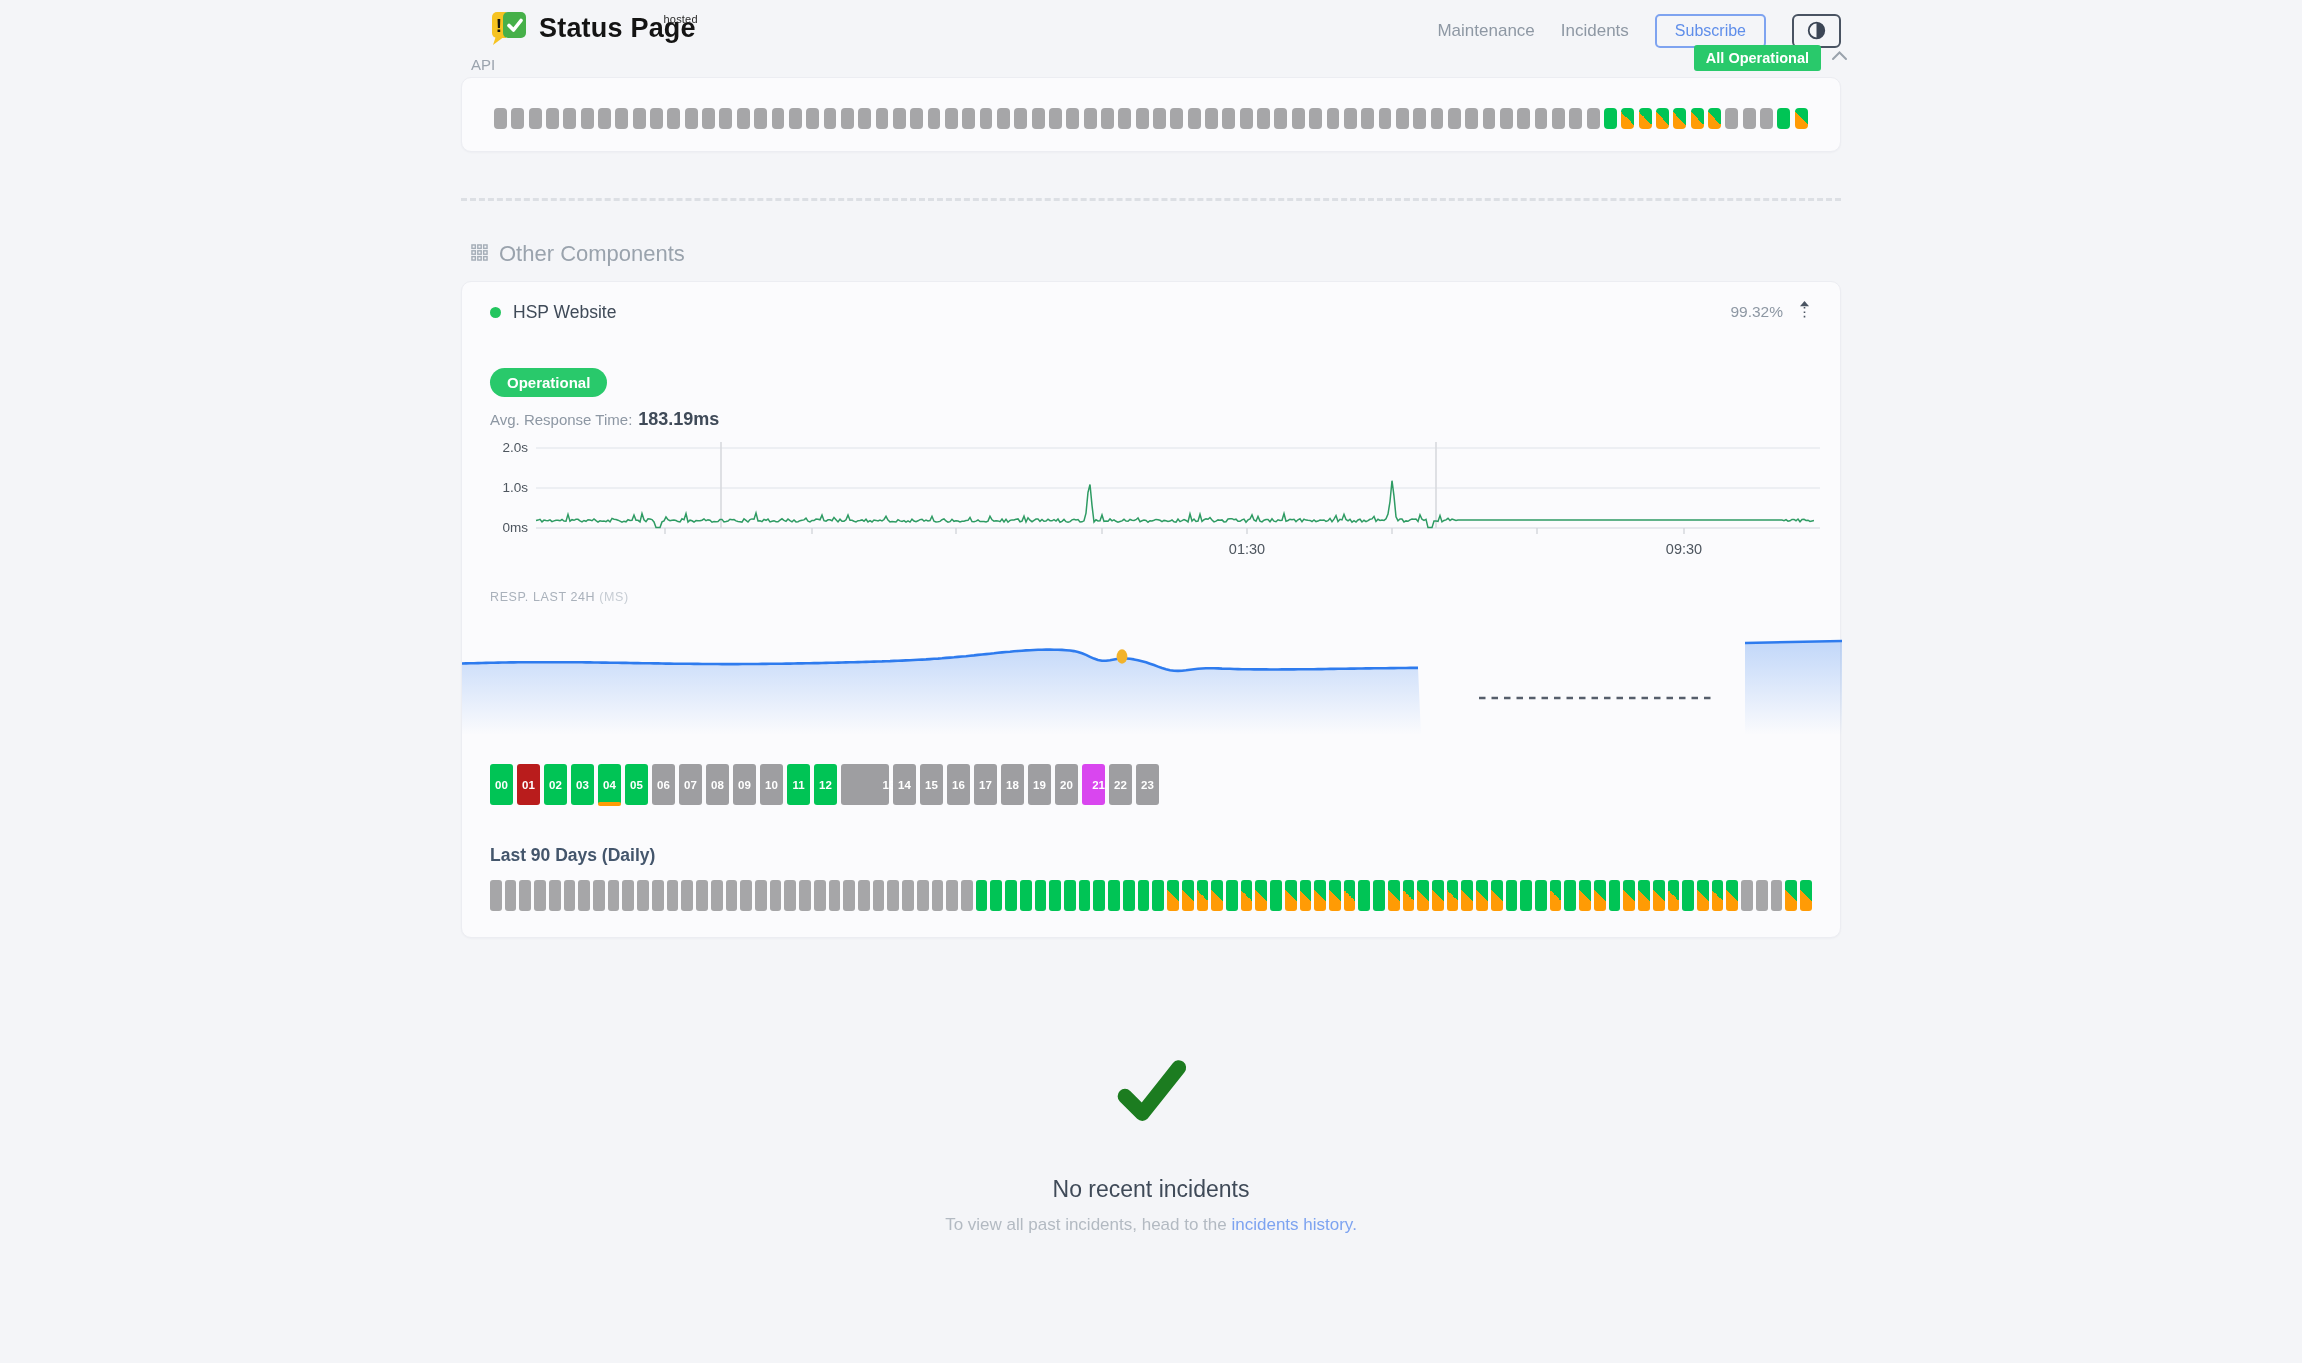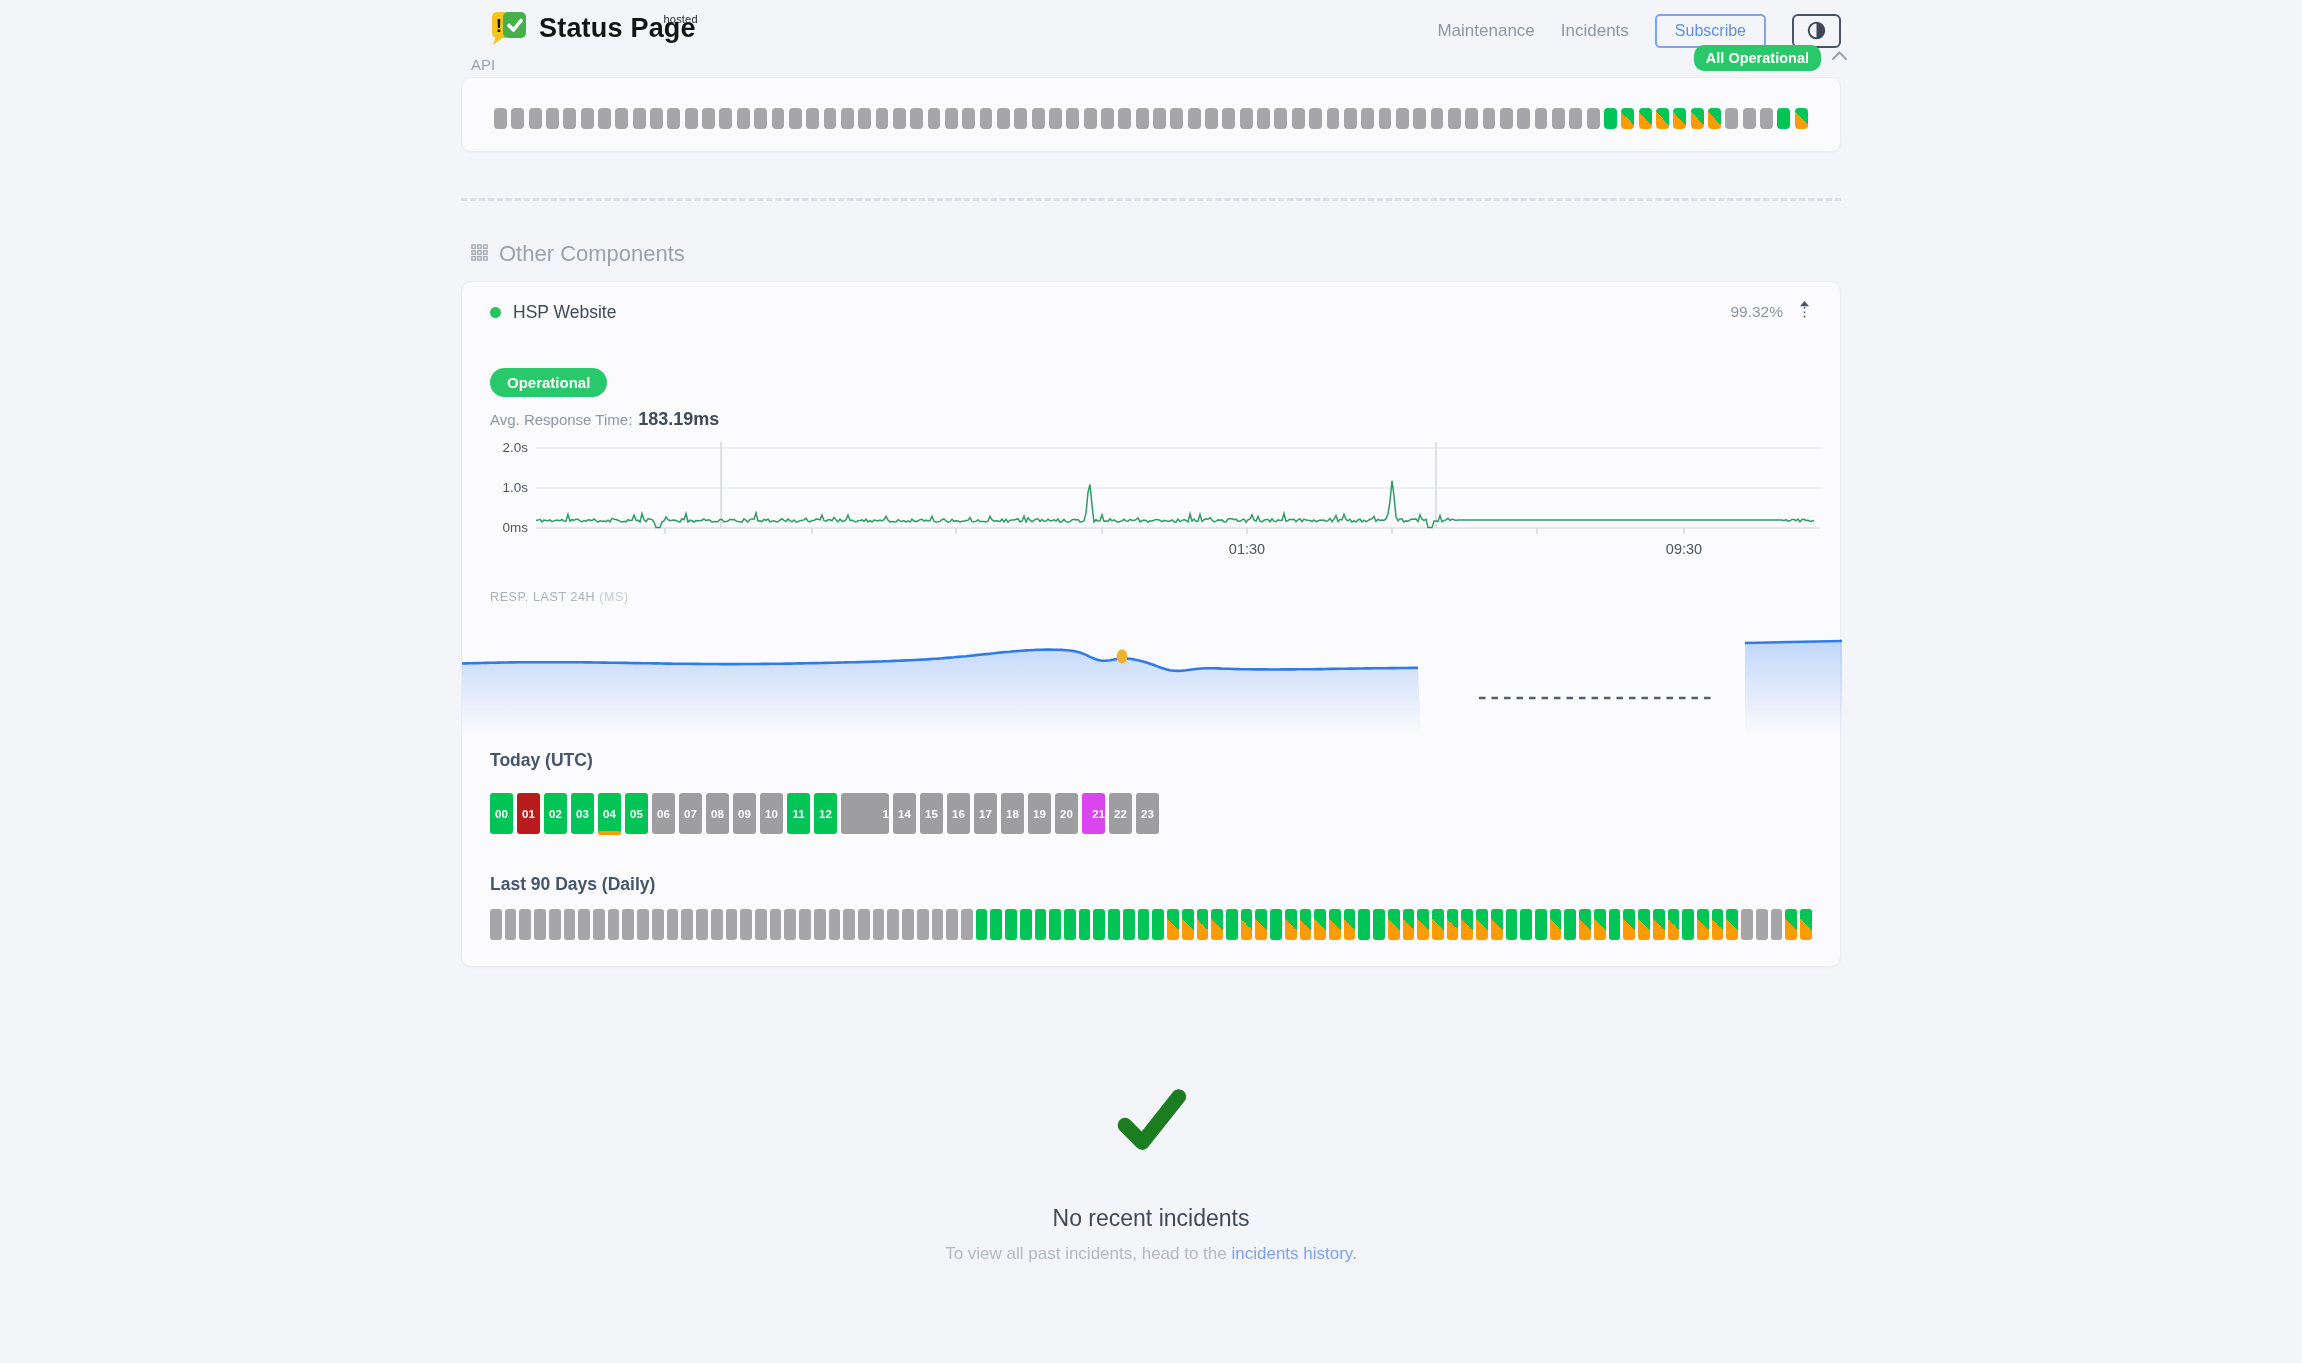--- a/index.html
+++ b/index.html
@@ -14,21 +14,21 @@
   
   .header { display: flex; justify-content: space-between; align-items: center; padding-top: 10px; height: 52px; }
   .brand { display: flex; align-items: flex-start; gap: 10px; margin-left: 28px; cursor: pointer; }
   .brand-text { position: relative; font-size: 27px; font-weight: 700; color: #141414; letter-spacing: .2px; line-height: 38px; }
   .brand-sup { position: absolute; top: -9px; right: -2px; font-size: 11px; font-weight: 400; color: #2b2b2b; }
   .nav { display: flex; align-items: center; gap: 26px; margin-left: 48px; }
   .nav-link { font-size: 17px; color: #8e98a4; cursor: pointer; }
   .btn-subscribe { font-size: 16px; color: #5f8eea; border: 2px solid #7ea3f0; border-radius: 5px; padding: 6px 18px; background: transparent; cursor: pointer; font-family: inherit; }
   .btn-theme { border: 2px solid #495362; border-radius: 6px; padding: 4px 12px 2px; background: transparent; cursor: pointer; }
   .statusbar { position: absolute; top: 45px; right: -8px; display: flex; align-items: center; gap: 9px; z-index: 5; }
-  .badge-all { color: #fff; font-size: 14.5px; font-weight: 700; padding: 5px 12px; border-radius: 10px; cursor: pointer; }
+  .badge-all { color: #fff; font-size: 14.5px; font-weight: 700; padding: 5px 12px; border-radius: 3px; cursor: pointer; }
 
   
   .section-label { font-size: 15px; color: #9aa3ad; margin: 4px 0 4px 10px; }
   .card { background: #fbfbfd; border: 1px solid #ecedf2; border-radius: 10px; box-shadow: 0 1px 2px rgba(30,40,60,.03); }
   .card-api { padding: 16px 32px 22px; }
   .comp-row { display: flex; justify-content: space-between; align-items: center; }
   .comp-left { display: flex; align-items: center; gap: 12px; }
   .dot { width: 11px; height: 11px; border-radius: 50%; }
   .comp-name { font-size: 17.5px; color: #3f4a58; font-weight: 500; }
   .comp-right { display: flex; align-items: center; gap: 14px; }
@@ -276,21 +276,20 @@
           </defs>
           <polygon points="0,53.5 4,53.4 8,53.3 12,53.2 16,53.1 20,53.0 24,52.9 28,52.8 32,52.7 36,52.6 40,52.5 44,52.5 48,52.4 52,52.4 56,52.3 60,52.3 64,52.2 68,52.2 72,52.2 76,52.2 80,52.2 84,52.2 88,52.2 92,52.2 96,52.2 100,52.2 104,52.2 108,52.2 112,52.3 116,52.3 120,52.3 124,52.4 128,52.4 132,52.5 136,52.5 140,52.6 144,52.6 148,52.7 152,52.7 156,52.8 160,52.9 164,52.9 168,53.0 172,53.1 176,53.1 180,53.2 184,53.2 188,53.3 192,53.4 196,53.4 200,53.5 204,53.6 208,53.6 212,53.7 216,53.7 220,53.8 224,53.8 228,53.8 232,53.9 236,53.9 240,54.0 244,54.0 248,54.0 252,54.0 256,54.0 260,54.1 264,54.1 268,54.1 272,54.1 276,54.1 280,54.0 284,54.0 288,54.0 292,54.0 296,54.0 300,53.9 304,53.9 308,53.8 312,53.8 316,53.8 320,53.7 324,53.6 328,53.6 332,53.5 336,53.4 340,53.4 344,53.3 348,53.2 352,53.1 356,53.1 360,53.0 364,52.9 368,52.8 372,52.7 376,52.6 380,52.5 384,52.4 388,52.3 392,52.2 396,52.1 400,52.0 404,51.9 408,51.8 412,51.6 416,51.5 420,51.4 424,51.2 428,51.1 432,50.9 436,50.8 440,50.6 444,50.4 448,50.2 452,50.0 456,49.8 460,49.6 464,49.4 468,49.1 472,48.8 476,48.6 480,48.3 484,47.9 488,47.6 492,47.3 496,46.9 500,46.5 504,46.2 508,45.8 512,45.4 516,44.9 520,44.5 524,44.1 528,43.7 532,43.3 536,42.8 540,42.4 544,42.0 548,41.7 552,41.3 556,41.0 560,40.7 564,40.4 568,40.2 572,40.0 576,39.8 580,39.7 584,39.6 588,39.6 592,39.7 596,39.7 600,39.9 604,40.2 608,40.5 612,41.1 616,42.0 620,43.3 624,44.9 628,46.8 632,48.6 636,50.0 640,50.8 644,50.8 648,50.3 652,49.5 656,48.8 660,48.5 664,48.5 668,48.8 672,49.4 676,50.2 680,51.2 684,52.3 688,53.7 692,55.1 696,56.6 700,58.0 704,59.2 708,60.2 712,60.7 716,60.9 720,60.7 724,60.3 728,59.7 732,59.2 736,58.8 740,58.5 744,58.3 748,58.3 752,58.3 756,58.4 760,58.6 764,58.7 768,58.8 772,59.0 776,59.1 780,59.2 784,59.2 788,59.3 792,59.4 796,59.4 800,59.4 804,59.4 808,59.5 812,59.5 816,59.5 820,59.4 824,59.4 828,59.4 832,59.4 836,59.3 840,59.3 844,59.3 848,59.2 852,59.2 856,59.1 860,59.1 864,59.0 868,58.9 872,58.9 876,58.8 880,58.8 884,58.7 888,58.6 892,58.6 896,58.5 900,58.5 904,58.4 908,58.4 912,58.3 916,58.2 920,58.2 924,58.2 928,58.1 932,58.1 936,58.0 940,58.0 944,58.0 948,57.9 952,57.9 956,57.9 959,125 0,125" fill="url(#bfade)"></polygon>
           <polyline points="0,53.5 4,53.4 8,53.3 12,53.2 16,53.1 20,53.0 24,52.9 28,52.8 32,52.7 36,52.6 40,52.5 44,52.5 48,52.4 52,52.4 56,52.3 60,52.3 64,52.2 68,52.2 72,52.2 76,52.2 80,52.2 84,52.2 88,52.2 92,52.2 96,52.2 100,52.2 104,52.2 108,52.2 112,52.3 116,52.3 120,52.3 124,52.4 128,52.4 132,52.5 136,52.5 140,52.6 144,52.6 148,52.7 152,52.7 156,52.8 160,52.9 164,52.9 168,53.0 172,53.1 176,53.1 180,53.2 184,53.2 188,53.3 192,53.4 196,53.4 200,53.5 204,53.6 208,53.6 212,53.7 216,53.7 220,53.8 224,53.8 228,53.8 232,53.9 236,53.9 240,54.0 244,54.0 248,54.0 252,54.0 256,54.0 260,54.1 264,54.1 268,54.1 272,54.1 276,54.1 280,54.0 284,54.0 288,54.0 292,54.0 296,54.0 300,53.9 304,53.9 308,53.8 312,53.8 316,53.8 320,53.7 324,53.6 328,53.6 332,53.5 336,53.4 340,53.4 344,53.3 348,53.2 352,53.1 356,53.1 360,53.0 364,52.9 368,52.8 372,52.7 376,52.6 380,52.5 384,52.4 388,52.3 392,52.2 396,52.1 400,52.0 404,51.9 408,51.8 412,51.6 416,51.5 420,51.4 424,51.2 428,51.1 432,50.9 436,50.8 440,50.6 444,50.4 448,50.2 452,50.0 456,49.8 460,49.6 464,49.4 468,49.1 472,48.8 476,48.6 480,48.3 484,47.9 488,47.6 492,47.3 496,46.9 500,46.5 504,46.2 508,45.8 512,45.4 516,44.9 520,44.5 524,44.1 528,43.7 532,43.3 536,42.8 540,42.4 544,42.0 548,41.7 552,41.3 556,41.0 560,40.7 564,40.4 568,40.2 572,40.0 576,39.8 580,39.7 584,39.6 588,39.6 592,39.7 596,39.7 600,39.9 604,40.2 608,40.5 612,41.1 616,42.0 620,43.3 624,44.9 628,46.8 632,48.6 636,50.0 640,50.8 644,50.8 648,50.3 652,49.5 656,48.8 660,48.5 664,48.5 668,48.8 672,49.4 676,50.2 680,51.2 684,52.3 688,53.7 692,55.1 696,56.6 700,58.0 704,59.2 708,60.2 712,60.7 716,60.9 720,60.7 724,60.3 728,59.7 732,59.2 736,58.8 740,58.5 744,58.3 748,58.3 752,58.3 756,58.4 760,58.6 764,58.7 768,58.8 772,59.0 776,59.1 780,59.2 784,59.2 788,59.3 792,59.4 796,59.4 800,59.4 804,59.4 808,59.5 812,59.5 816,59.5 820,59.4 824,59.4 828,59.4 832,59.4 836,59.3 840,59.3 844,59.3 848,59.2 852,59.2 856,59.1 860,59.1 864,59.0 868,58.9 872,58.9 876,58.8 880,58.8 884,58.7 888,58.6 892,58.6 896,58.5 900,58.5 904,58.4 908,58.4 912,58.3 916,58.2 920,58.2 924,58.2 928,58.1 932,58.1 936,58.0 940,58.0 944,58.0 948,57.9 952,57.9 956,57.9" fill="none" stroke="#2E7BEE" stroke-width="2.6" stroke-linejoin="round"></polyline>
           <line x1="1017" y1="88" x2="1250" y2="88" stroke="#565e6b" stroke-width="2.4" stroke-dasharray="6.5 6"></line>
           <polygon points="1283,33 1380,31 1380,125 1283,125" fill="url(#bfade)"></polygon>
           <line x1="1283" y1="33" x2="1380" y2="31" stroke="#2E7BEE" stroke-width="2.6"></line>
           <ellipse cx="660" cy="46.5" rx="5.4" ry="7.2" fill="#F2B32C"></ellipse>
         </svg></div>
 
     <div class="pad">
-      <div class="sub-title">Today (UTC)</div>
       <div class="hours-row" id="hours">
           <div class="hour" style="background: rgb(0, 196, 85);">
             <span>00</span>
           </div>
           <div class="hour" style="background: #b91c1c;">
             <span>01</span>
           </div>
           <div class="hour" style="background: rgb(0, 196, 85);">
             <span>02</span>
           </div>

